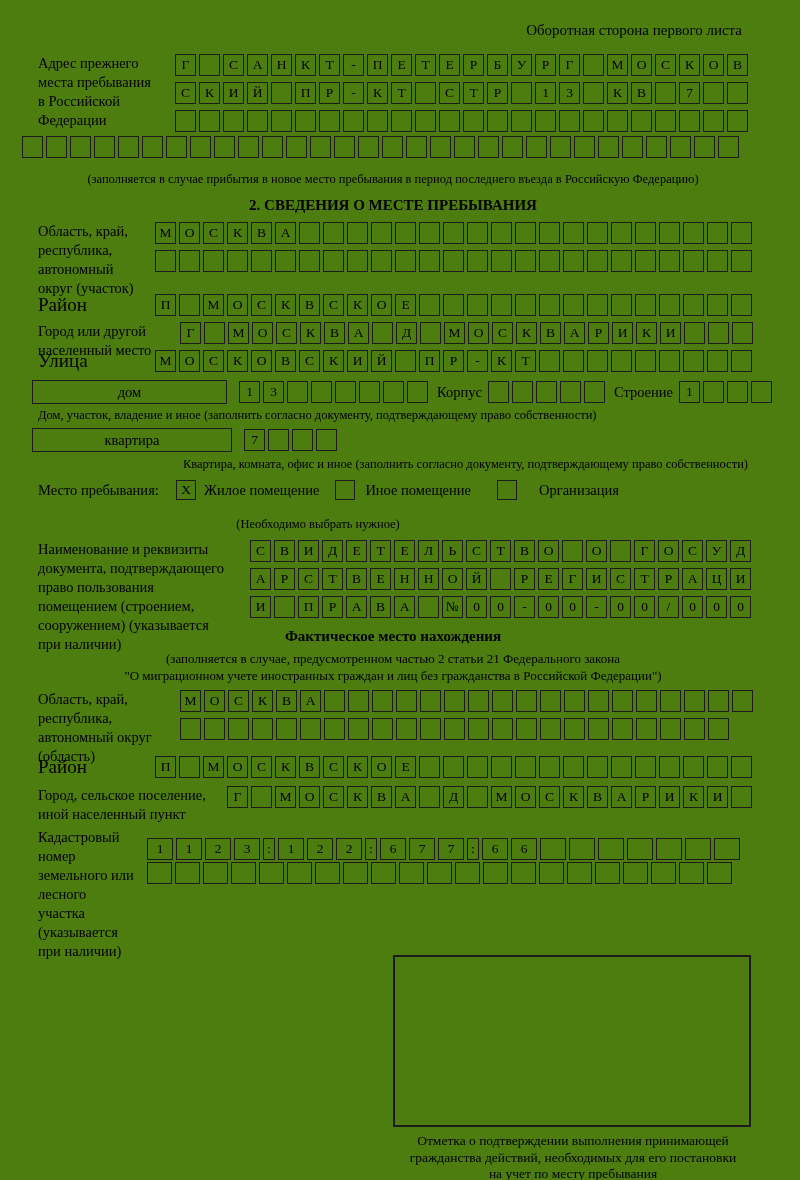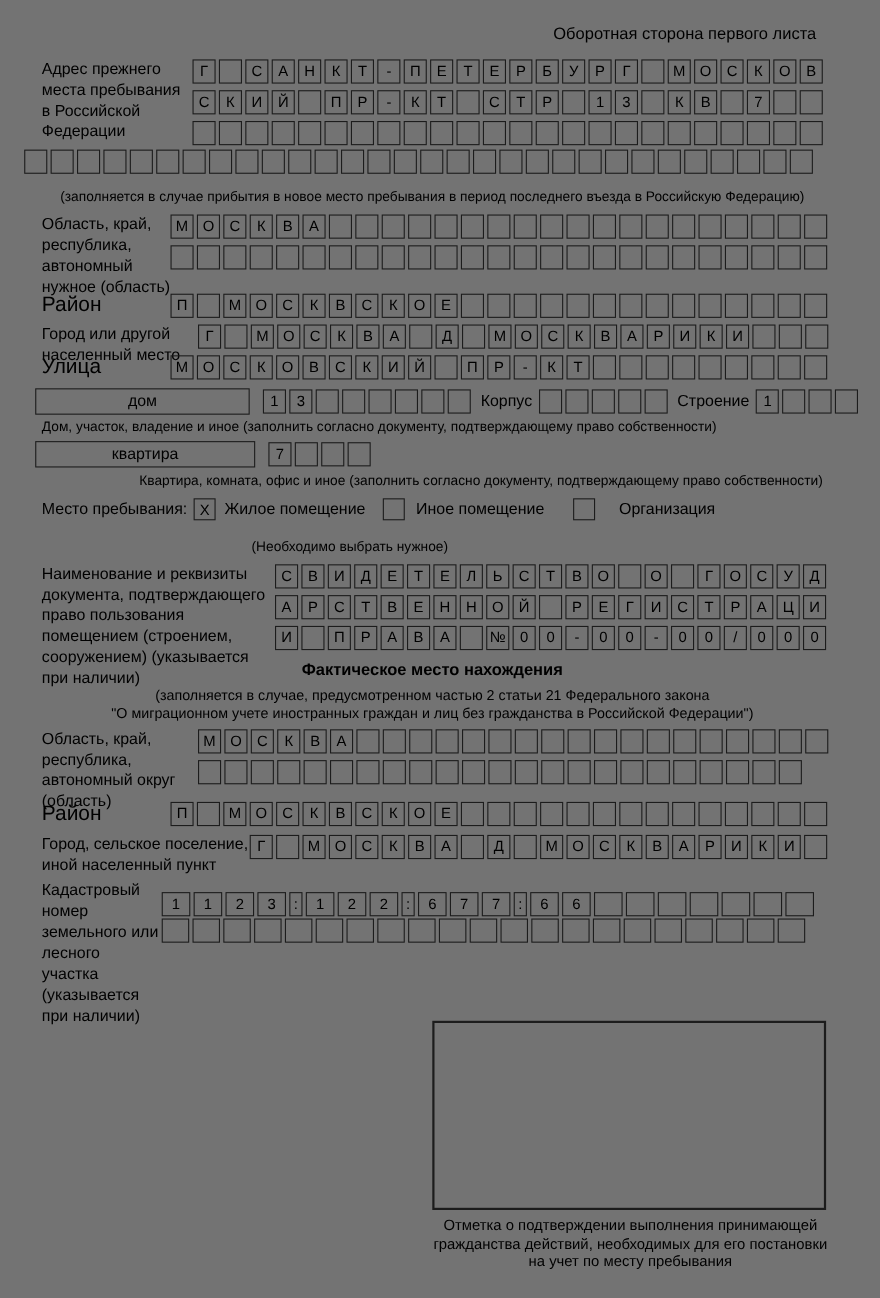--- a/index.html
+++ b/index.html
@@ -1,22 +1,22 @@
 <!DOCTYPE html>
 <html><head>
 <meta charset="utf-8">
 <style>
   html,body{margin:0;padding:0;background:#fff;}
   .page{
     position:relative;
     width:800px;height:1180px;
     box-sizing:border-box;
     padding:54px 52px 0 38px;
-    background:#737373;color:#000;
-    font-family:Liberation Sans, sans-serif;
+    background:#4d7c0f;color:#000;
+    font-family:Liberation Serif, serif;
     overflow:hidden;
   }
   .header-note{
     position:absolute;top:22px;right:58px;
     font-size:15px;
   }
   .frow{display:flex;align-items:flex-start;}
   .flabel{font-size:14.5px;line-height:19px;flex-shrink:0;}
   .flabel-inline{font-size:19px;line-height:22px;flex-shrink:0;}
   .rows>.boxrow{margin-bottom:6px;}
@@ -180,27 +180,28 @@
       <span class="cell"></span>
       <span class="cell"></span>
       <span class="cell"></span>
       <span class="cell"></span>
       <span class="cell"></span>
       <span class="cell"></span>
       <span class="cell"></span>
     </div>
   <div class="caption center" style="margin-top:13px;">(заполняется в случае прибытия в новое место пребывания в период последнего въезда в Российскую Федерацию)</div>
 
+  <div class="sec-title" style="margin-top:10px;">2. СВЕДЕНИЯ О МЕСТЕ ПРЕБЫВАНИЯ</div>
 
   <div class="frow" style="margin-top:8px;">
     <div class="flabel w117">
         <div>Область, край,</div>
         <div>республика,</div>
         <div>автономный</div>
-        <div>нужное (область)</div>
+        <div>округ (участок)</div>
       </div>
     <div class="rows">
       <div class="boxrow">
           <span class="cell">М</span>
           <span class="cell">О</span>
           <span class="cell">С</span>
           <span class="cell">К</span>
           <span class="cell">В</span>
           <span class="cell">А</span>
           <span class="cell"></span>

